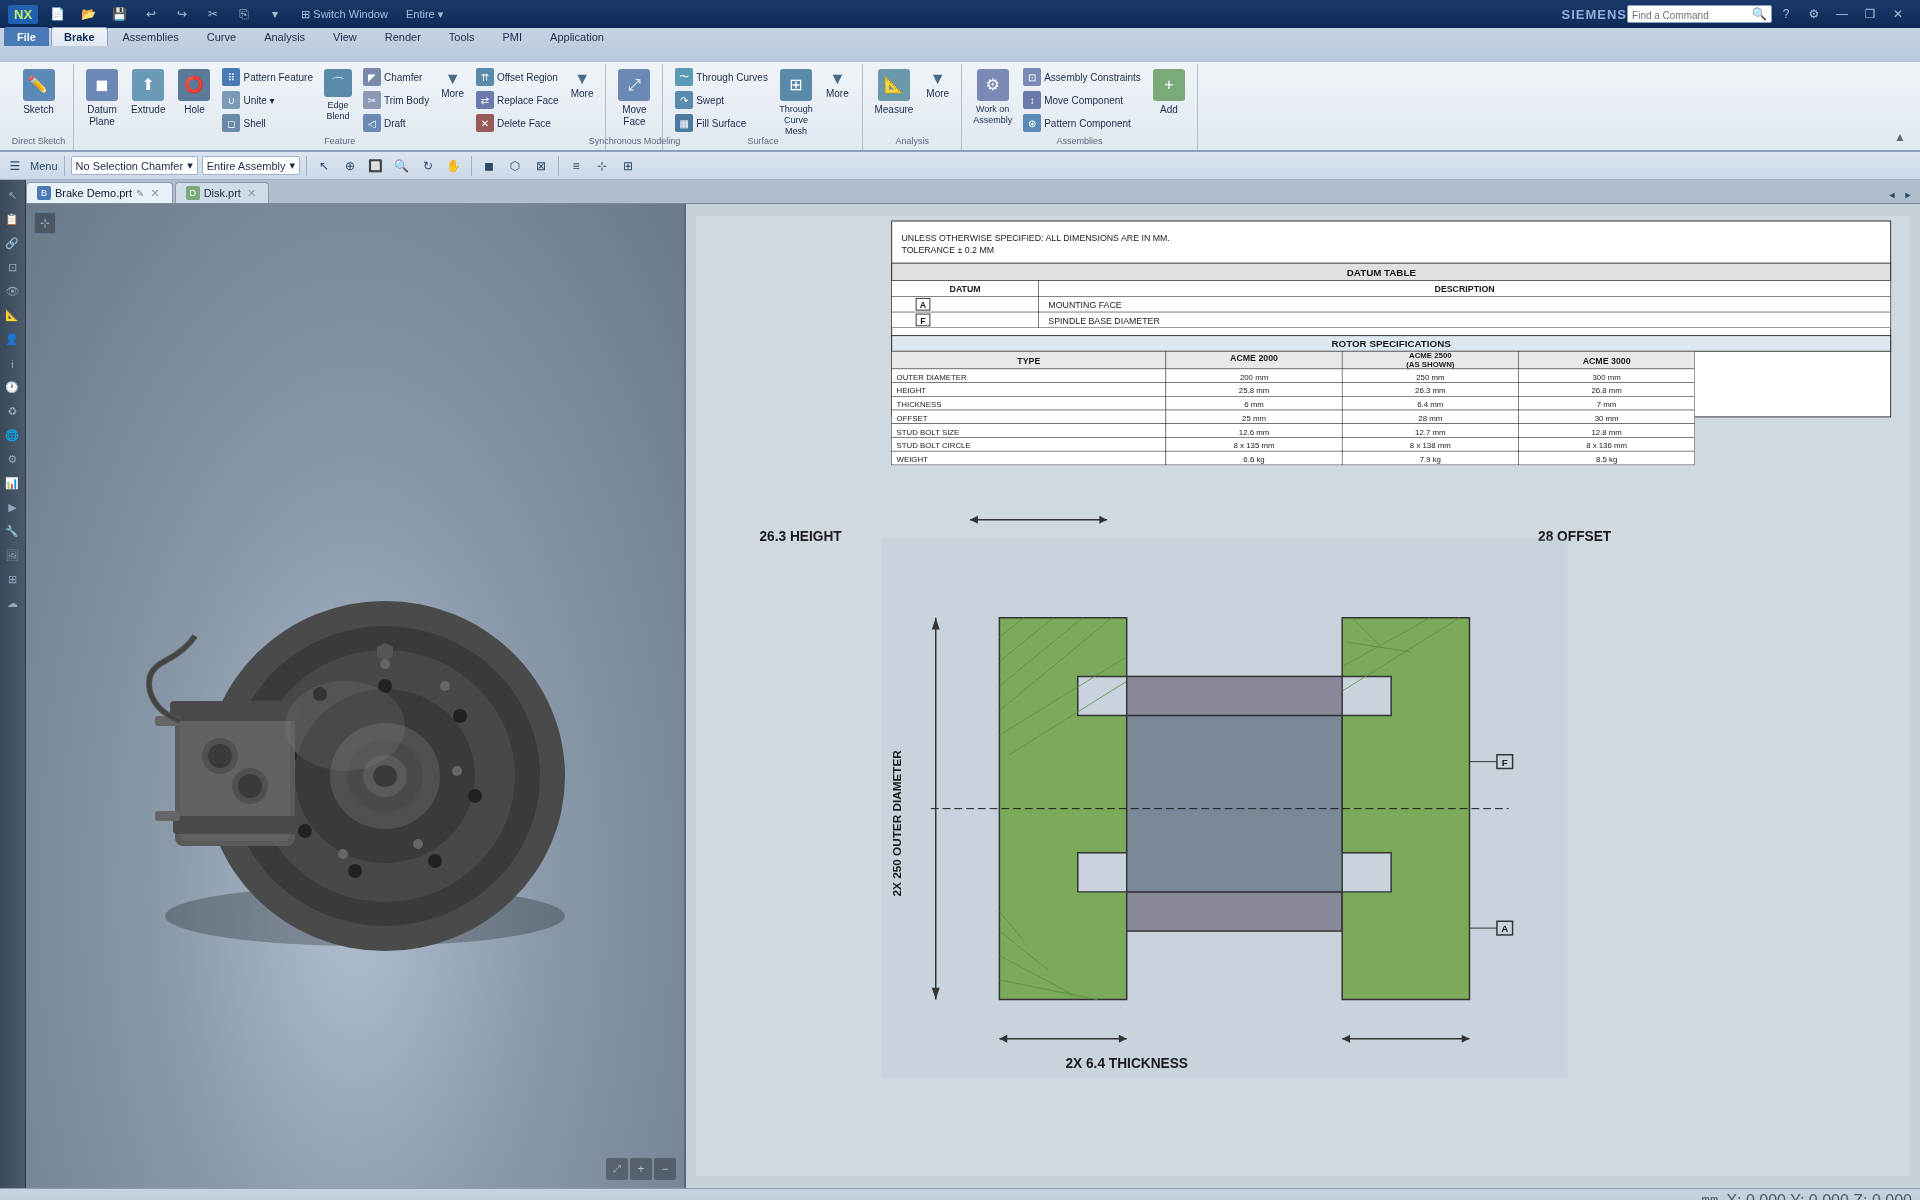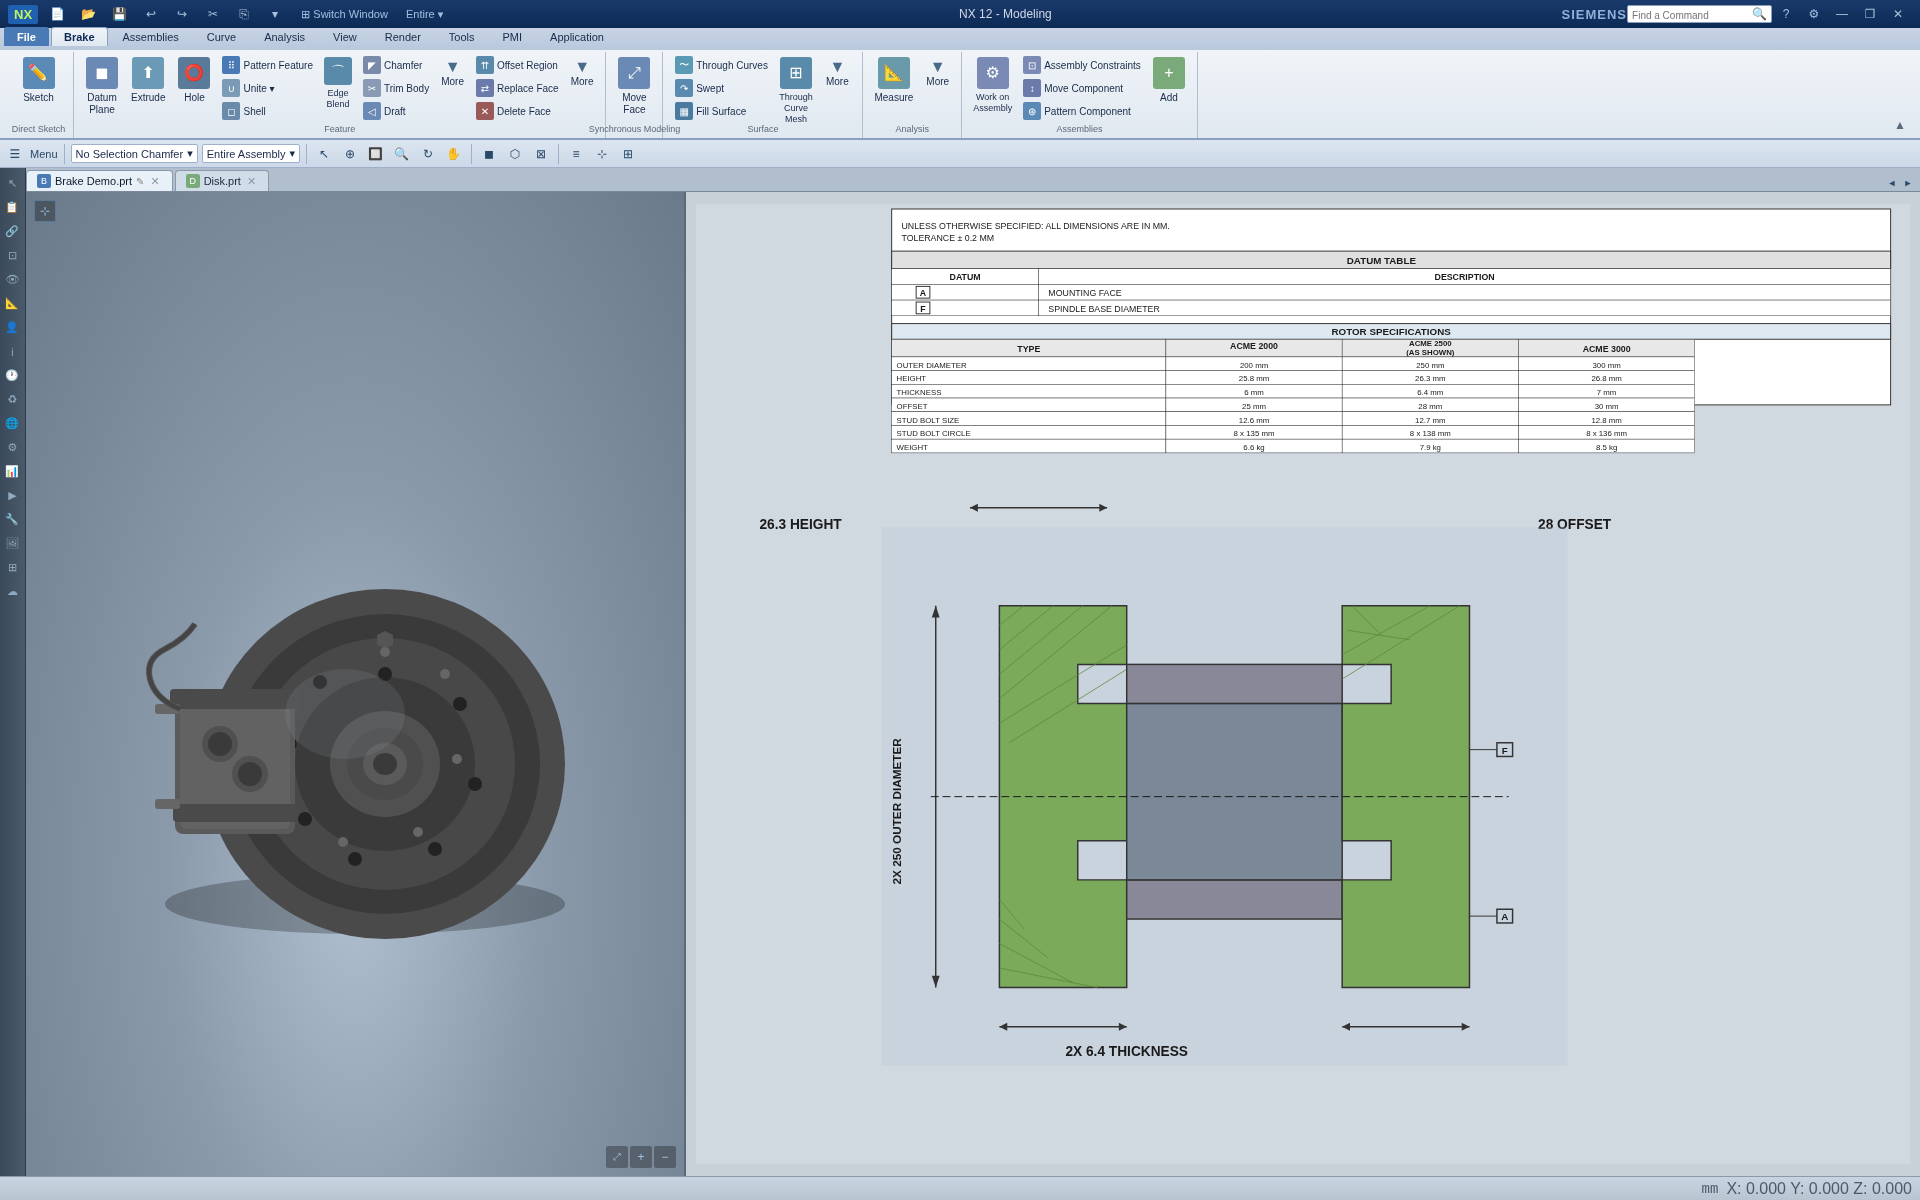--- a/index.html
+++ b/index.html
@@ -36,23 +36,23 @@
       display: flex; align-items: center; justify-content: center;
     }
 
     
     #ribbon {
       background: linear-gradient(to bottom, #dce6f0, #c8d4e4);
       border-bottom: 2px solid #8aa0be;
     }
     #ribbon-tabs {
       display: flex;
-      height: 22px;
+      height: 34px;
       align-items: flex-end;
-      padding: 4px 4px;
+      padding: 16px 4px;
       background: linear-gradient(to bottom, #c8d4e4, #b8c8dc);
     }
     .ribbon-tab {
       padding: 3px 12px;
       cursor: pointer;
       color: #1a2a4a;
       font-size: 11px;
       border: 1px solid transparent;
       border-bottom: none;
       border-radius: 3px 3px 0 0;
@@ -356,21 +356,20 @@
       <button class="titlebar-btn">💾</button>
       <button class="titlebar-btn">↩</button>
       <button class="titlebar-btn">↪</button>
       <button class="titlebar-btn">✂</button>
       <button class="titlebar-btn">⎘</button>
       <button class="titlebar-btn">▾</button>
     </div>
     <div style="color:#a0c0e0;font-size:11px;padding:0 6px;cursor:pointer;">⊞ Switch Window</div>
     <div style="color:#a0c0e0;font-size:11px;padding:0 6px;cursor:pointer;">Entire ▾</div>
   </div>
-  <div id="titlebar-title">NX 12 - Modeling</div>
   <div style="display:flex;align-items:center;">
     <div id="titlebar-siemens">SIEMENS</div>
     <div class="ribbon-search" style="margin:0;">
       <input type="text" placeholder="Find a Command" style="">
       <span style="color:#8a9aaa;font-size:12px;">🔍</span>
     </div>
     <button class="titlebar-btn" style="color:#a0c0e0;">?</button>
     <button class="titlebar-btn" style="color:#a0c0e0;">⚙</button>
     <button class="titlebar-btn">—</button>
     <button class="titlebar-btn">❐</button>

